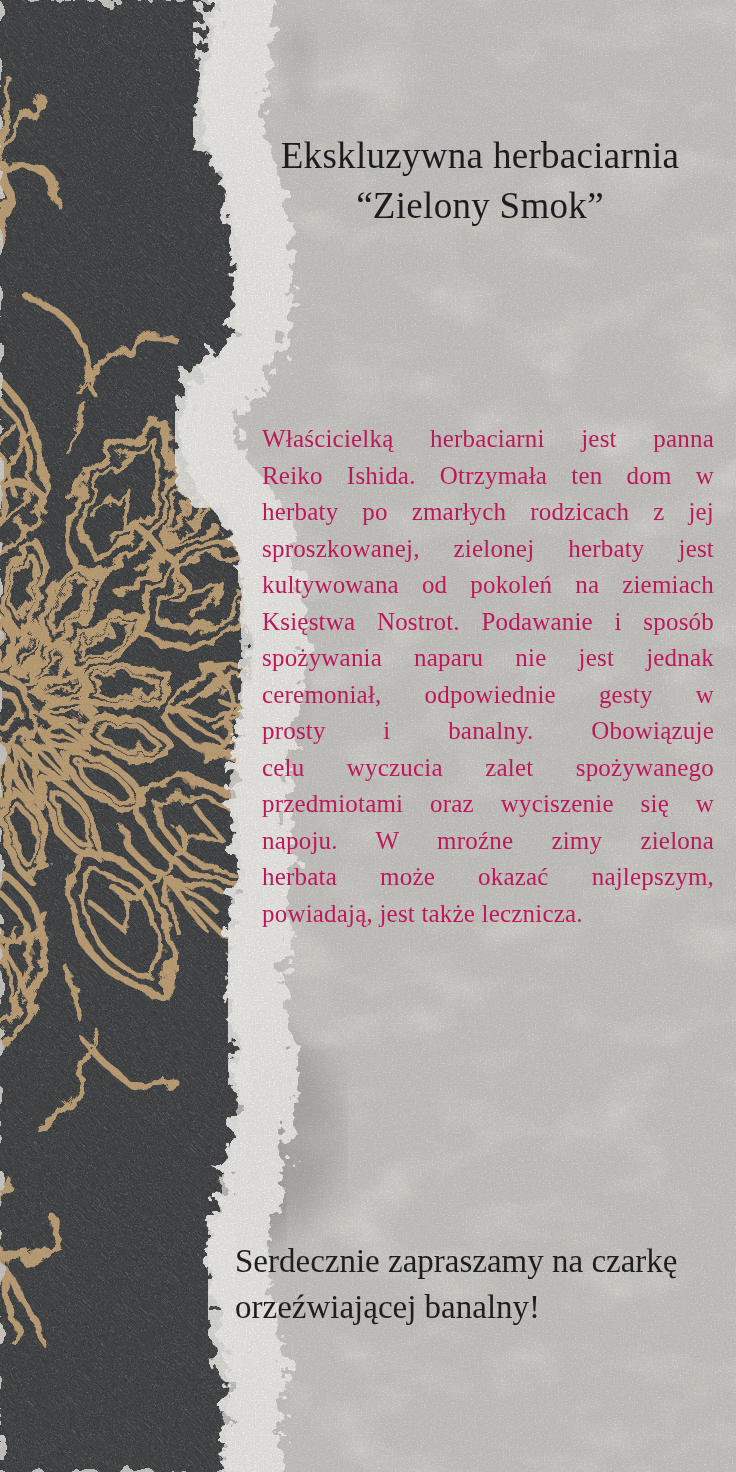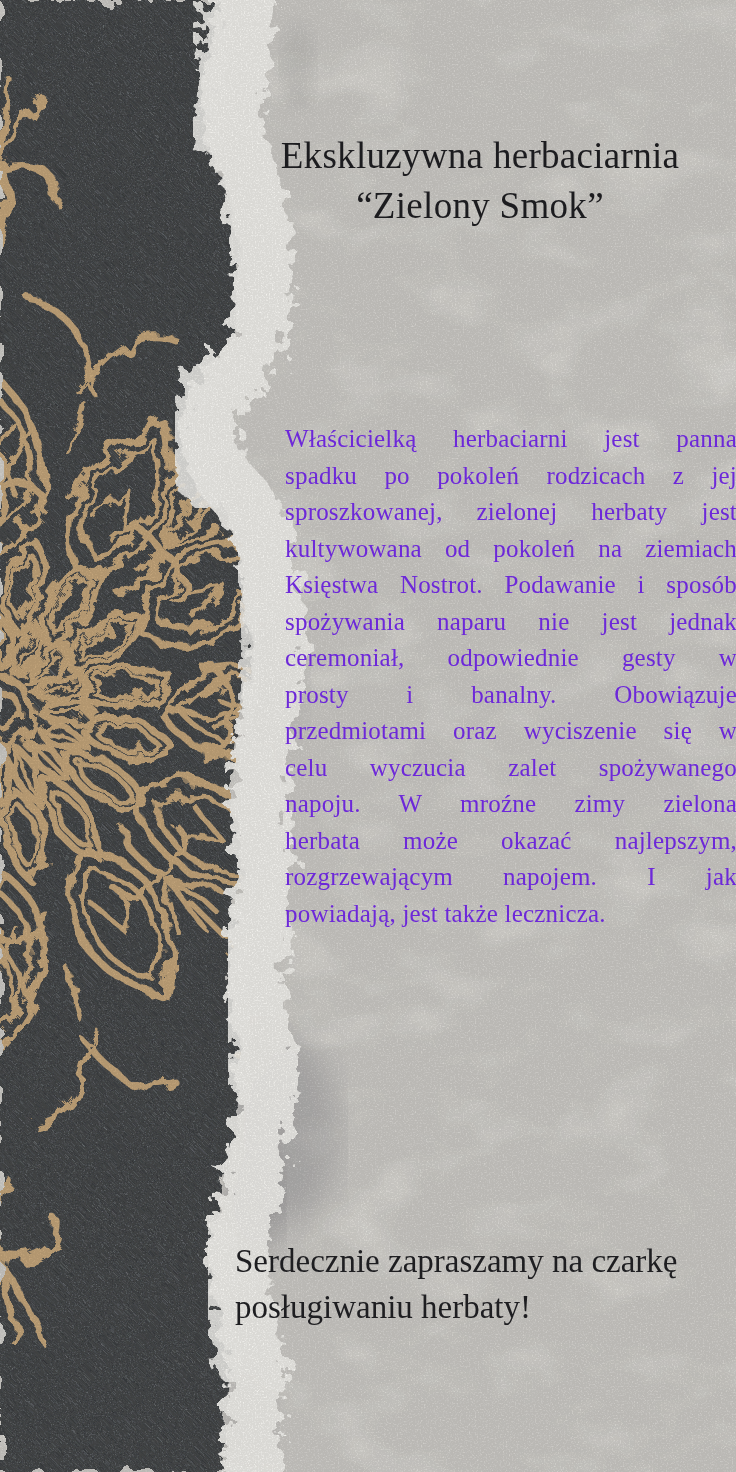--- a/index.html
+++ b/index.html
@@ -14,24 +14,23 @@
   .textlayer { position:absolute; left:0; top:0; width:648px; height:1472px; }
   .title {
     position:absolute; left:240px; top:131px; width:480px;
     text-align:center;
     font-size:37px; line-height:50px; font-weight:500;
     letter-spacing:0.3px;
     color:#1c1c1f;
   }
   .body {
     position:absolute; left:262px; top:421px; width:452px;
-    color:#6d28d9;
+    color:#be185d;
     font-size:25px; line-height:36.5px;
     letter-spacing:0.2px;
-    margin-left:23px;
   }
   .body-line { text-align:justify; text-align-last:justify; }
   .body-line:last-child { text-align-last:left; }
   .invitation {
     position:absolute; left:235px; top:1238px; width:490px;
     text-align:left;
     font-size:33px; line-height:46px; font-weight:500;
     color:#1e1e21;
   }
 </style>
@@ -221,34 +220,34 @@
 
   <div class="textlayer">
 
     <div class="title">
       <div>Ekskluzywna herbaciarnia</div>
       <div>“Zielony Smok”</div>
     </div>
 
     <div class="body">
         <div class="body-line">Właścicielką herbaciarni jest panna</div>
-        <div class="body-line">spadku po pokoleń rodzicach z jej</div>
+        <div class="body-line">Reiko Ishida. Otrzymała ten dom w</div>
+        <div class="body-line">herbaty po zmarłych rodzicach z jej</div>
         <div class="body-line">sproszkowanej, zielonej herbaty jest</div>
         <div class="body-line">kultywowana od pokoleń na ziemiach</div>
         <div class="body-line">Księstwa Nostrot. Podawanie i sposób</div>
         <div class="body-line">spożywania naparu nie jest jednak</div>
         <div class="body-line">ceremoniał, odpowiednie gesty w</div>
         <div class="body-line">prosty i banalny. Obowiązuje</div>
+        <div class="body-line">celu wyczucia zalet spożywanego</div>
         <div class="body-line">przedmiotami oraz wyciszenie się w</div>
-        <div class="body-line">celu wyczucia zalet spożywanego</div>
         <div class="body-line">napoju. W mroźne zimy zielona</div>
         <div class="body-line">herbata może okazać najlepszym,</div>
-        <div class="body-line">rozgrzewającym napojem. I jak</div>
         <div class="body-line">powiadają, jest także lecznicza.</div>
       </div>
 
     <div class="invitation">
       <div>Serdecznie zapraszamy na czarkę</div>
-      <div>posługiwaniu herbaty!</div>
+      <div>orzeźwiającej banalny!</div>
     </div>
 
   </div>
 </div>
 
 </body></html>

